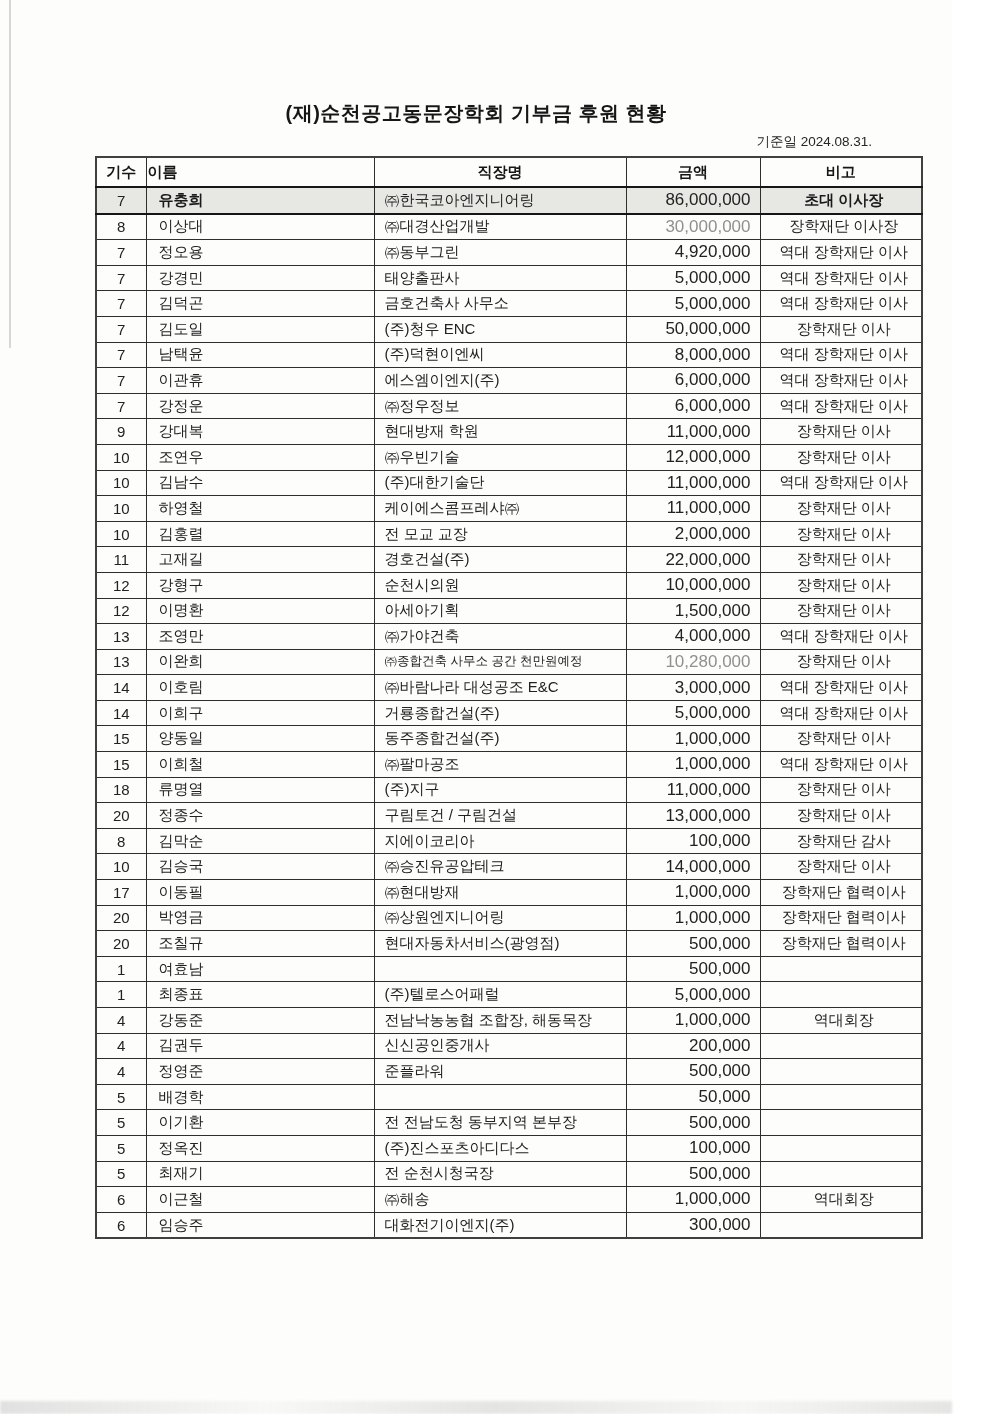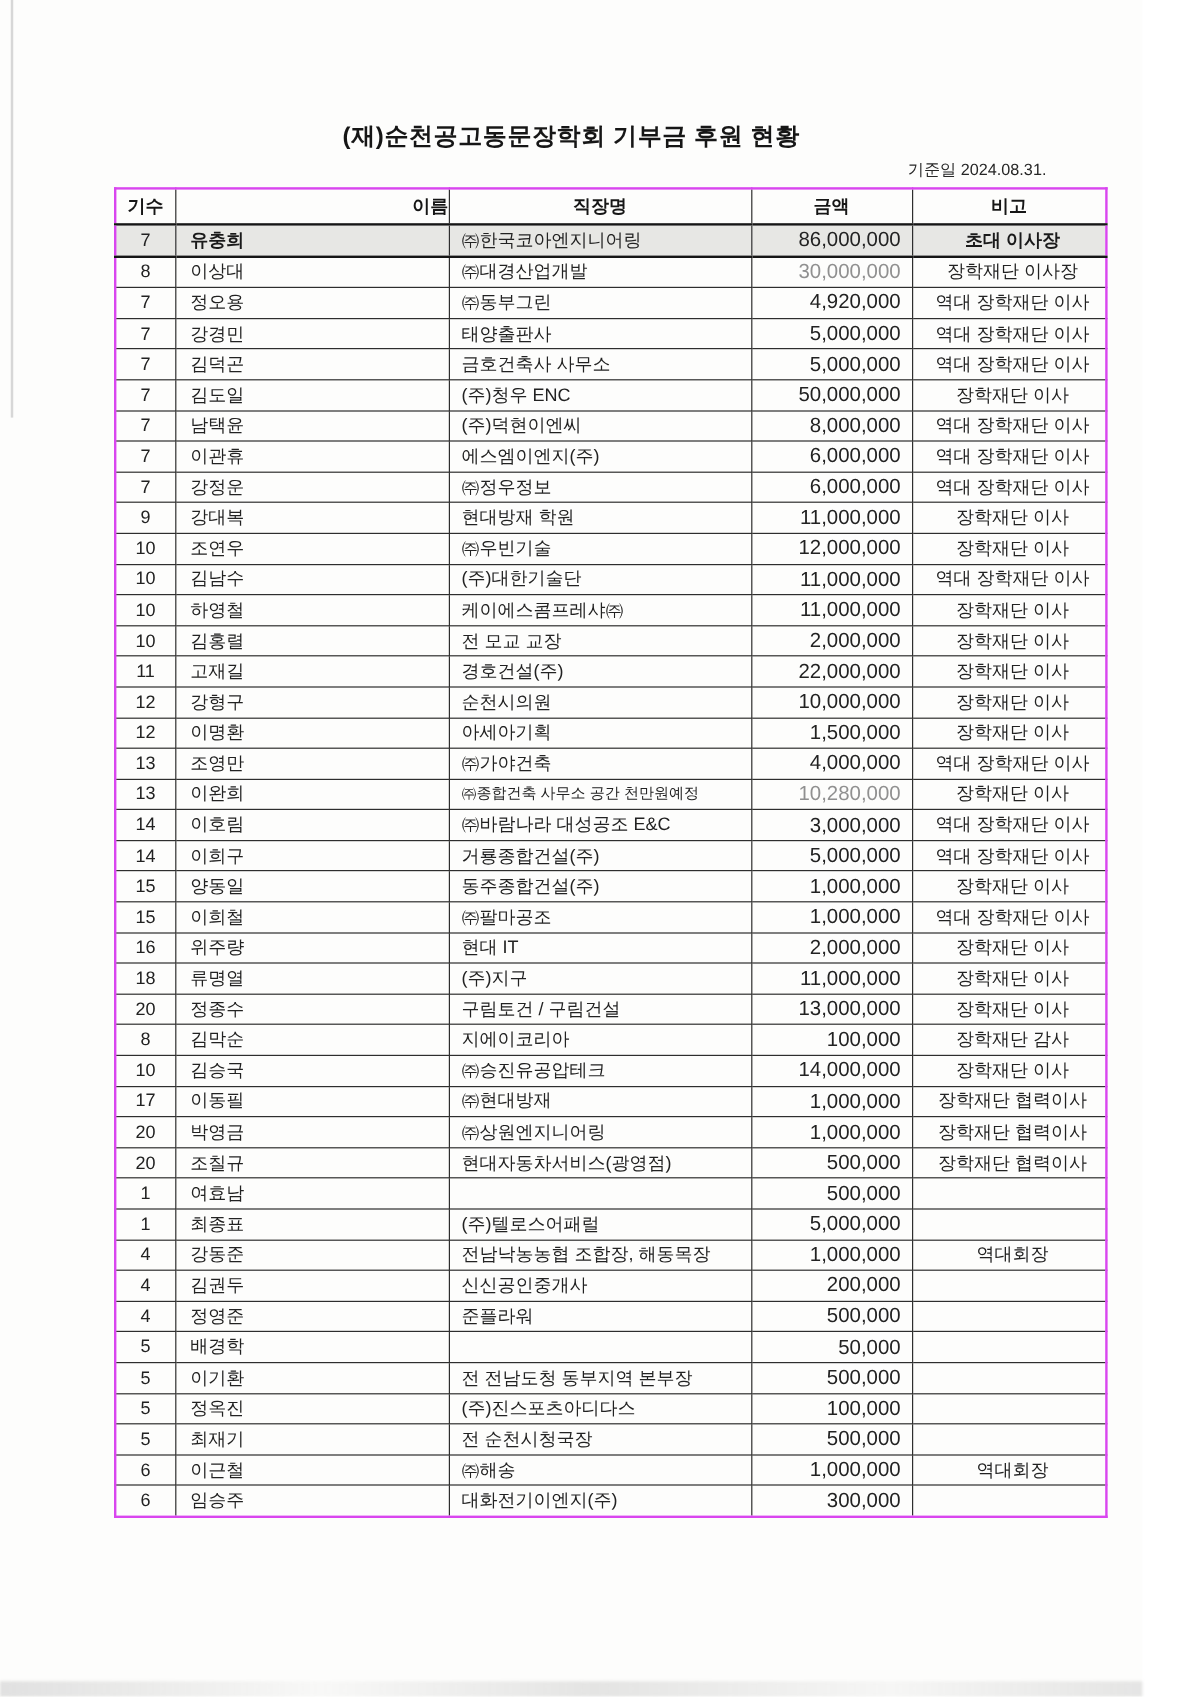--- a/index.html
+++ b/index.html
@@ -41,37 +41,37 @@
   .as-of-date {
     position:absolute; top:133px; right:80px;
     font-size:13.5px;
     color:#262626;
   }
   table.donation {
     position:absolute; top:156px; left:95px;
     width:826px;
     border-collapse:collapse;
     table-layout:fixed;
-    border:2px solid #d946ef;
+    border:2px solid #404040;
   }
   th, td {
     border:1px solid #2e2e2e;
     white-space:nowrap;
     overflow:hidden;
     padding:0;
     font-size:15px;
   }
   thead th {
     height:28px;
     font-weight:bold;
     border-bottom:2px solid #161616;
     text-align:center;
     color:#161616;
   }
-  thead th.h-name { text-align:right; padding-left:20px; }
+  thead th.h-name { text-align:left; padding-left:1px; }
   tbody td { height:24.6px; color:#222; }
   tr.shaded { background:#e7e7e4; }
   tr.shaded td { border-bottom:2px solid #161616; }
   tr.shaded .c-name, tr.shaded .c-note { font-weight:bold; color:#1a1a1a;margin-left:20px; }
   .c-gisu { text-align:center; }
   .c-name { text-align:left; padding-left:12px; }
   .c-company { text-align:left; padding-left:10px; }
   .c-amount { text-align:right; padding-right:9px; font-size:17px; }
   .c-note { text-align:center; padding-left:6px; }
   td.faded { color:#909090; }
@@ -261,27 +261,20 @@
           <td class="c-note">장학재단 이사</td>
         </tr>
         <tr>
           <td class="c-gisu">15</td>
           <td class="c-name">이희철</td>
           <td class="c-company">㈜팔마공조</td>
           <td class="c-amount">1,000,000</td>
           <td class="c-note">역대 장학재단 이사</td>
         </tr>
         <tr>
-          <td class="c-gisu">16</td>
-          <td class="c-name">위주량</td>
-          <td class="c-company">현대 IT</td>
-          <td class="c-amount">2,000,000</td>
-          <td class="c-note">장학재단 이사</td>
-        </tr>
-        <tr>
           <td class="c-gisu">18</td>
           <td class="c-name">류명열</td>
           <td class="c-company">(주)지구</td>
           <td class="c-amount">11,000,000</td>
           <td class="c-note">장학재단 이사</td>
         </tr>
         <tr>
           <td class="c-gisu">20</td>
           <td class="c-name">정종수</td>
           <td class="c-company">구림토건 / 구림건설</td>

